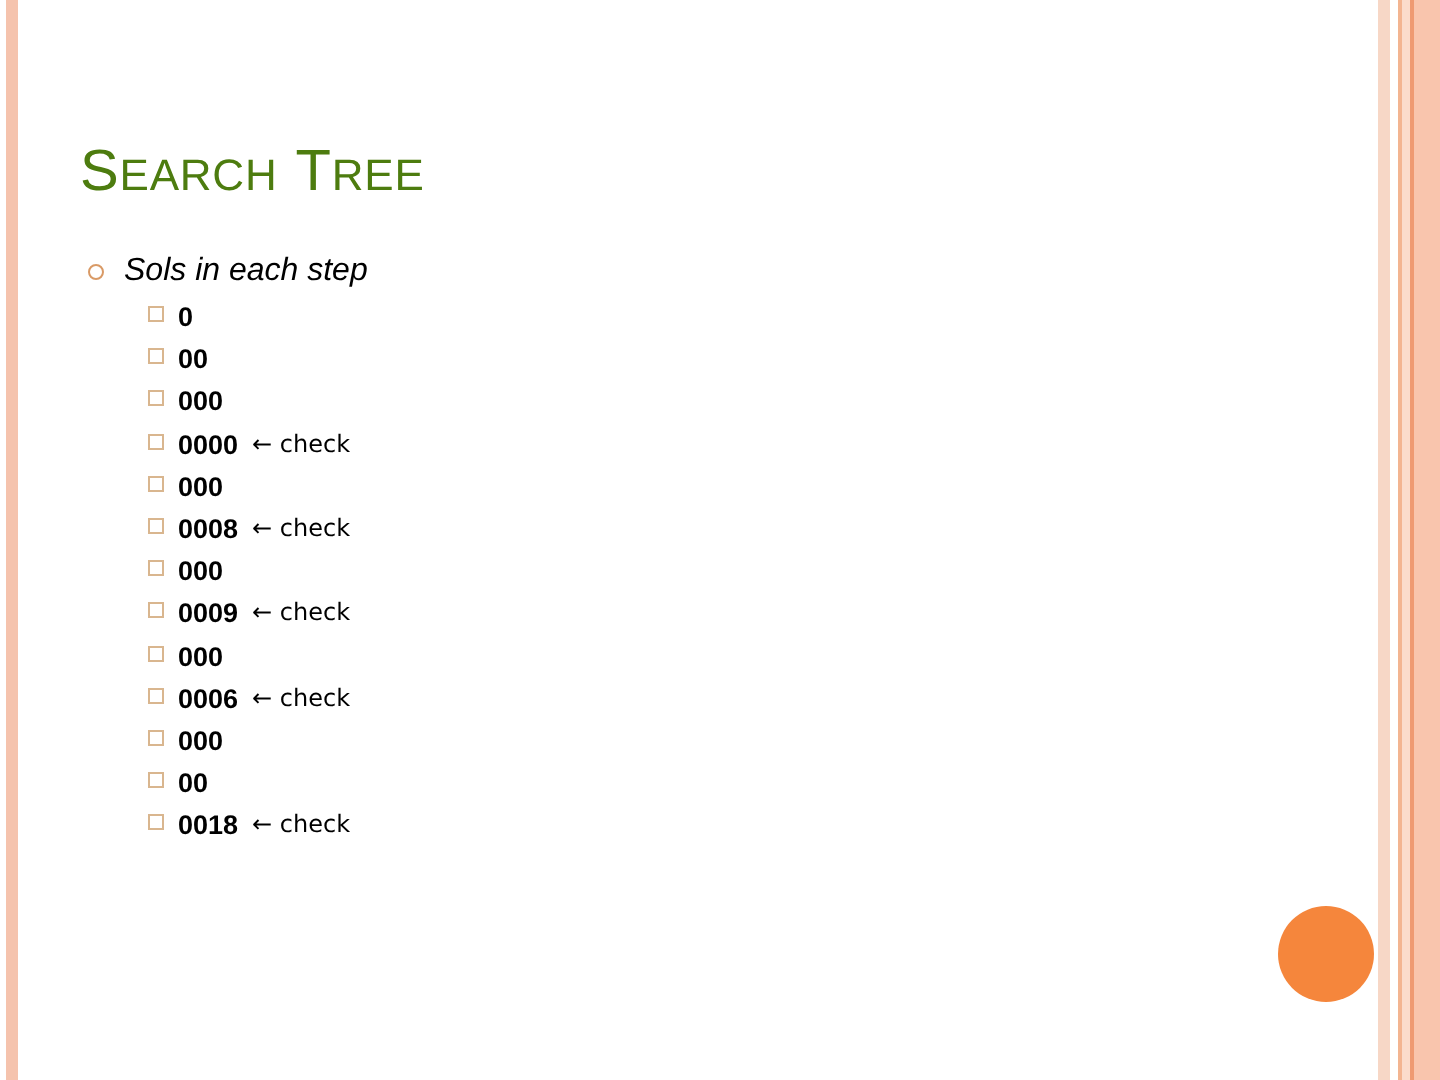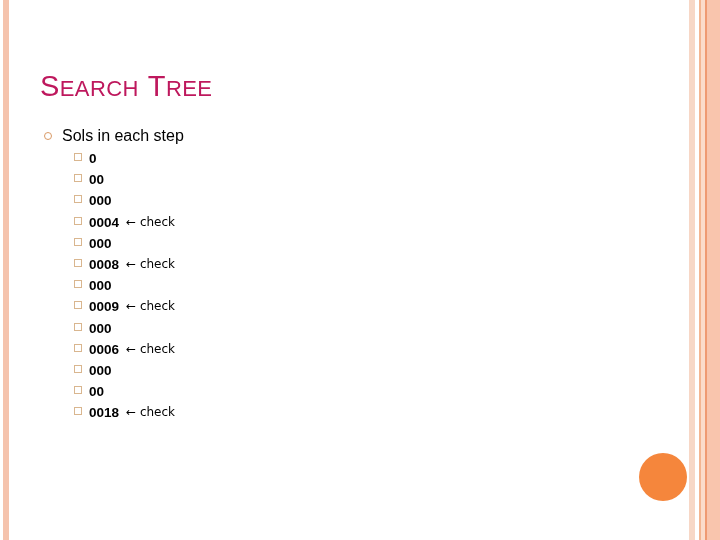--- a/index.html
+++ b/index.html
@@ -43,21 +43,21 @@
     height: 48px;
     border-radius: 50%;
     background: #f5863c;
   }
 
   
   .slide-title {
     position: absolute;
     left: 40px;
     top: 70px;
-    color: #be185d;
+    color: #4d7c0f;
     font-family: "Liberation Sans", sans-serif;
     font-weight: normal;
     font-size: 25px;
     letter-spacing: 0.4px;
     white-space: nowrap;
   }
   .slide-title .cap   { font-size: 29px; }
   .slide-title .small { font-size: 22px; }
   .slide-title .gap   { display: inline-block; width: 9px; }
 
@@ -88,20 +88,21 @@
     height: 6px;
     border: 1.6px solid #d99a66;
     border-radius: 50%;
     background: transparent;
   }
   .lvl1-text {
     font-size: 16px;
     color: #000000;
     line-height: 19px;
     white-space: nowrap;
+    font-style: italic;
   }
 
   .lvl2-list {
     margin-top: 1px;
     padding-left: 30px;
   }
   .lvl2-row {
     display: flex;
     align-items: flex-start;
     height: 21.2px;
@@ -177,21 +178,21 @@
         <div class="lvl2-row">
           <span class="lvl2-bullet">
             <span class="square"></span>
           </span>
           <span class="lvl2-text">000</span>
         </div>
         <div class="lvl2-row">
           <span class="lvl2-bullet">
             <span class="square"></span>
           </span>
-          <span class="lvl2-text">0004</span>
+          <span class="lvl2-text">0000</span>
           <span class="lvl2-text arrow" style="margin-left: 7px;">← check</span>
         </div>
         <div class="lvl2-row">
           <span class="lvl2-bullet">
             <span class="square"></span>
           </span>
           <span class="lvl2-text">000</span>
         </div>
         <div class="lvl2-row">
           <span class="lvl2-bullet">

